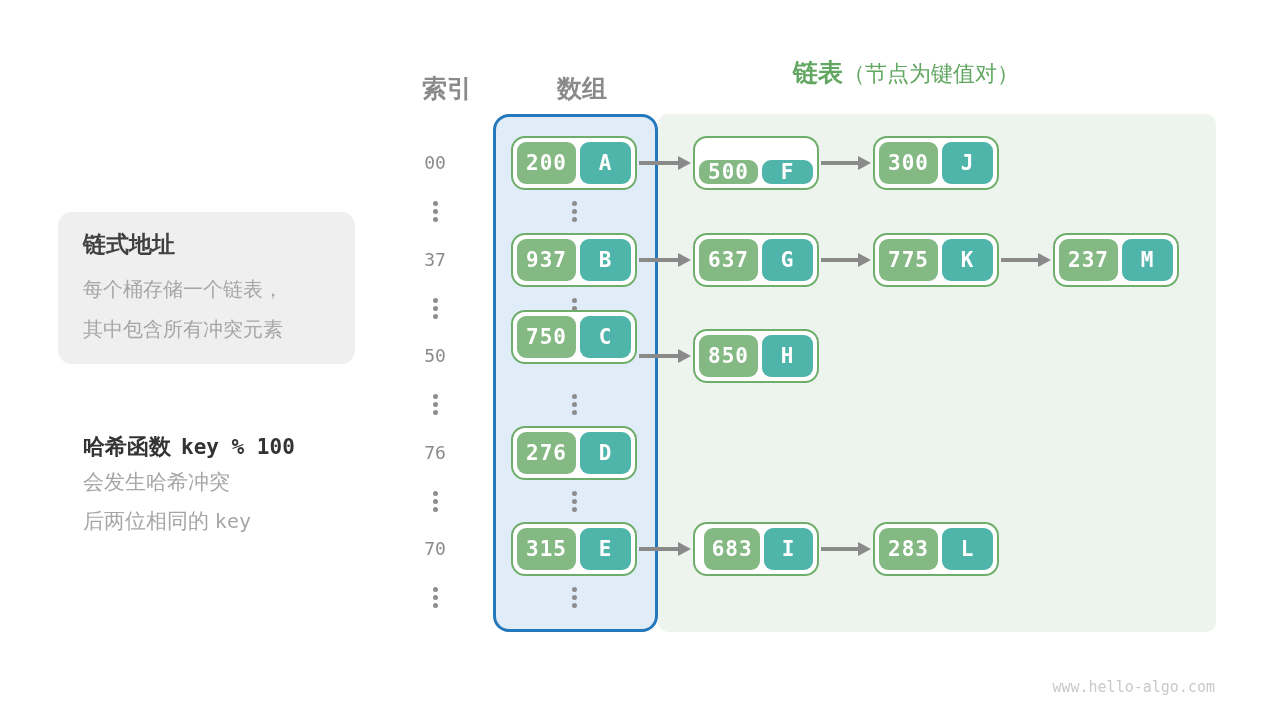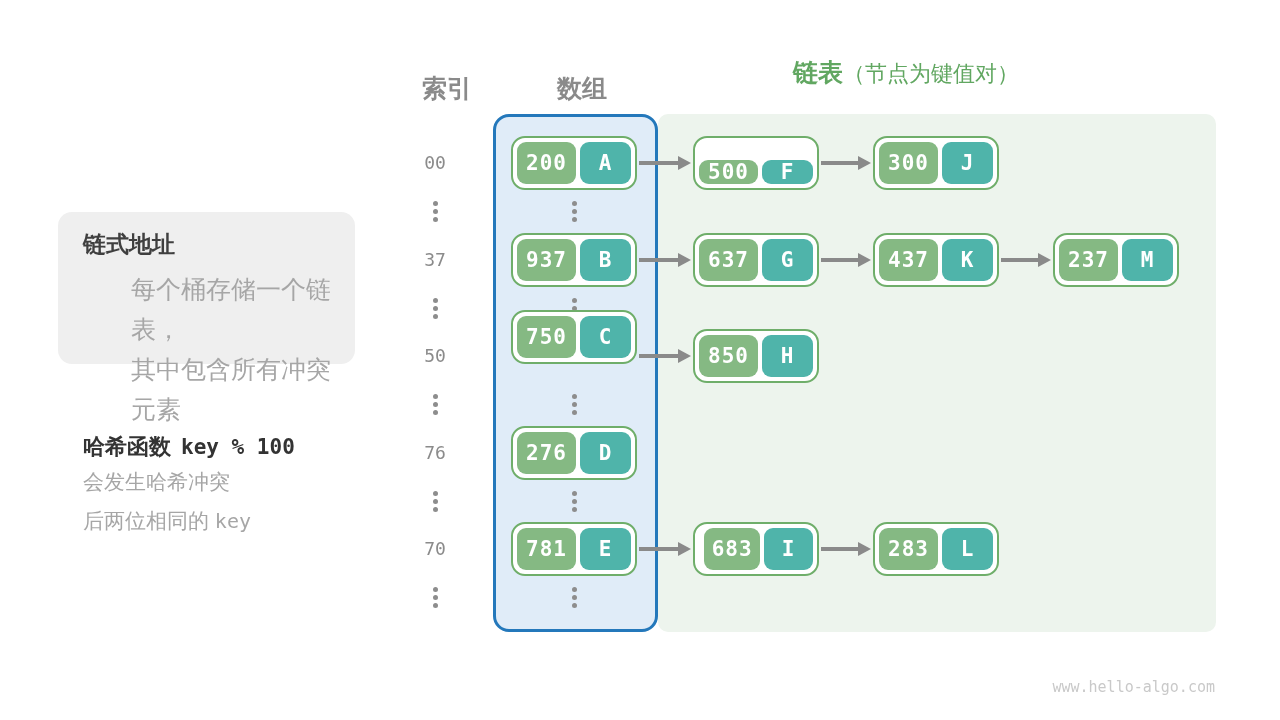--- a/index.html
+++ b/index.html
@@ -40,21 +40,21 @@
   }
 
   .callout{
     position:absolute;left:58px;top:212px;width:297px;height:152px;
     background:var(--callout-fill);border-radius:14px;
   }
   .callout .callout-title{
     position:absolute;left:25px;top:17px;font-size:23px;font-weight:bold;color:var(--dark-text);
   }
   .callout .callout-body{
-    position:absolute;left:25px;top:57px;font-size:25px;line-height:40px;color:var(--muted-text);margin-left:48px;
+    position:absolute;left:25px;top:57px;font-size:20px;line-height:40px;color:var(--muted-text);
   }
 
   .hash-note{position:absolute;left:83px;top:432px;}
   .hash-note .hn-line1{font-size:22px;font-weight:bold;color:#333;white-space:nowrap;}
   .hash-note .hn-code{font-family:"DejaVu Sans Mono","Liberation Mono",monospace;font-size:21px;font-weight:bold;color:#333;margin-left:10px;}
   .hash-note .hn-line{font-size:21px;line-height:39px;color:var(--muted-text);white-space:nowrap;}
   .hash-note .hn-line .mono{font-family:"DejaVu Sans Mono","Liberation Mono",monospace;font-size:20px;}
 
   .index-label{
     position:absolute;width:60px;height:30px;text-align:center;
@@ -158,21 +158,21 @@
       </div>
       <div class="node" style="left: 693px; top: 232.5px;">
         <div class="kv key">637</div>
         <div class="kv val">G</div>
       </div>
       <div class="arrow" style="left: 639px; top: 252.5px; width: 52px;">
         <div class="shaft"></div>
         <div class="head"></div>
       </div>
       <div class="node" style="left: 873px; top: 232.5px;">
-        <div class="kv key">437</div>
+        <div class="kv key">775</div>
         <div class="kv val">K</div>
       </div>
       <div class="arrow" style="left: 821px; top: 252.5px; width: 50px;">
         <div class="shaft"></div>
         <div class="head"></div>
       </div>
       <div class="node" style="left: 1053px; top: 232.5px;">
         <div class="kv key">237</div>
         <div class="kv val">M</div>
       </div>
@@ -223,21 +223,21 @@
         <span></span>
         <span></span>
       </div>
       <div class="dots" style="left: 571px; top: 490.75px;">
         <span></span>
         <span></span>
         <span></span>
       </div>
       <div class="index-label" style="left: 405px; top: 534px;">70</div>
       <div class="node" style="left: 511px; top: 522px;">
-        <div class="kv key">781</div>
+        <div class="kv key">315</div>
         <div class="kv val">E</div>
       </div>
       <div class="node" style="left: 693px; top: 522px; padding-left: 9px;">
         <div class="kv key">683</div>
         <div class="kv val">I</div>
       </div>
       <div class="arrow" style="left: 639px; top: 542px; width: 52px;">
         <div class="shaft"></div>
         <div class="head"></div>
       </div>

